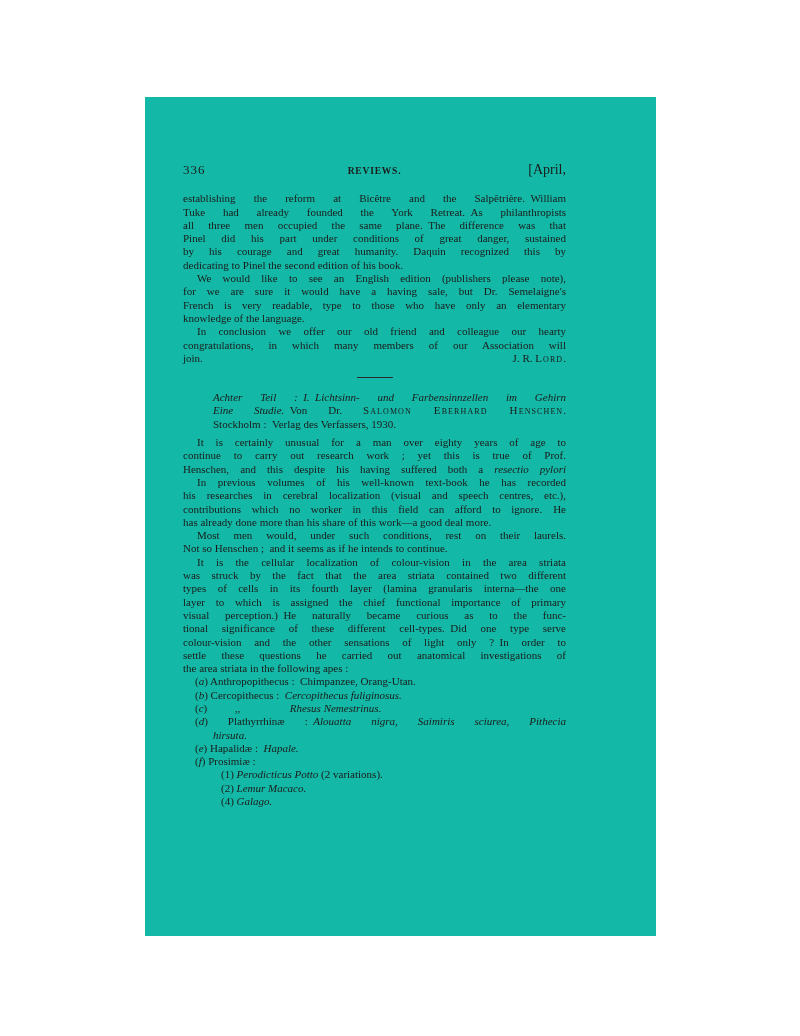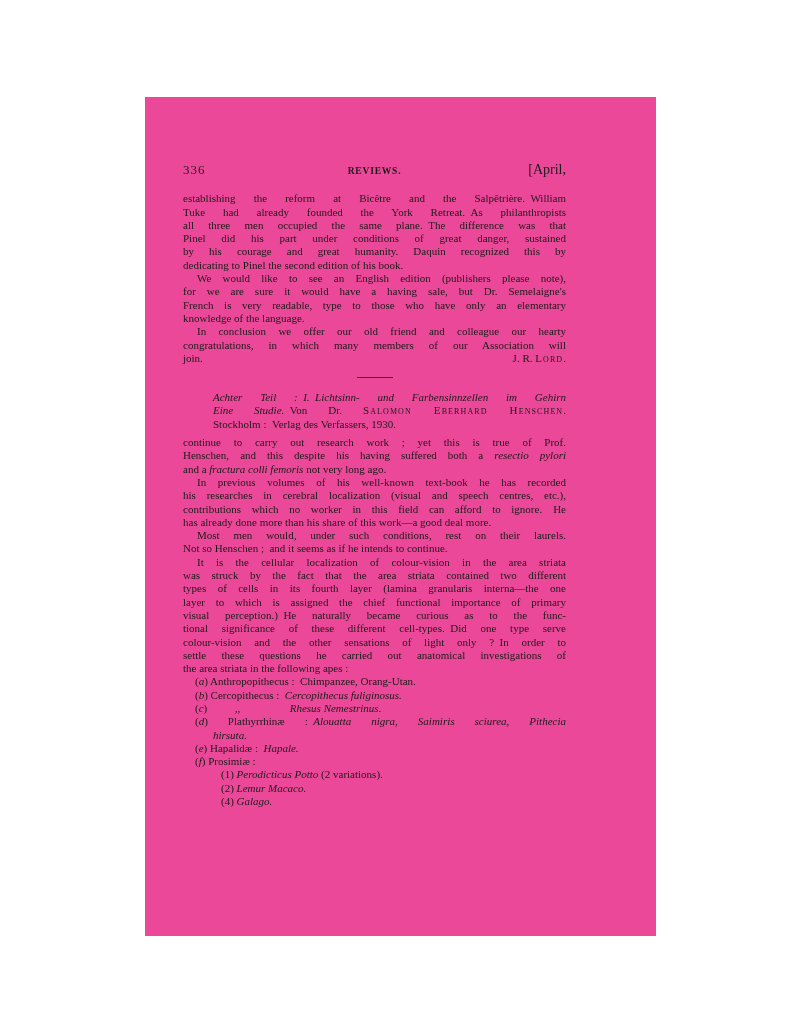--- a/index.html
+++ b/index.html
@@ -2,21 +2,21 @@
 <html><head>
 <meta charset="utf-8">
 <style>
   html,body{margin:0;padding:0;}
   body{
     width:800px;height:1036px;position:relative;background:#ffffff;
     font-family:"Liberation Serif",serif;color:#1b1b1b;overflow:hidden;
   }
   .paper{
     position:absolute;left:145px;top:97px;width:511px;height:839px;
-    background:#ec4899;
+    background:#14b8a6;
   }
   .textcol{
     position:absolute;left:38px;top:66px;width:383px;
     font-size:11px;line-height:13.3px;
   }
   .header{display:flex;align-items:baseline;margin-bottom:14px;}
   .h-page{flex:1;font-size:13px;letter-spacing:1px;}
   .h-title{flex:1;text-align:center;font-weight:bold;font-size:9.5px;letter-spacing:.8px;}
   .h-issue{flex:1;text-align:right;font-size:14px;}
   .line{text-align:justify;text-align-last:justify;}
@@ -72,23 +72,23 @@
     <hr class="divider">
 
     <div id="citation" class="citation">
         <div class="line pl30"><span class="it">Achter Teil : I. Lichtsinn- und Farbensinnzellen im Gehirn</span></div>
         <div class="line pl30"><span class="it">Eine Studie.</span><span> Von Dr. </span><span class="sc">Salomon Eberhard Henschen</span><span>.</span></div>
         <div class="line last pl30"><span>Stockholm : Verlag des Verfassers, 1930.</span></div>
       </div>
 
     <div id="review2-paras">
         <div>
+          <div class="line indent"><span>It is certainly unusual for a man over eighty years of age to</span></div>
           <div class="line"><span>continue to carry out research work ; yet this is true of Prof.</span></div>
           <div class="line"><span>Henschen, and this despite his having suffered both a </span><span class="it">resectio pylori</span></div>
-          <div class="line last"><span>and a </span><span class="it">fractura colli femoris</span><span> not very long ago.</span></div>
         </div>
         <div>
           <div class="line indent"><span>In previous volumes of his well-known text-book he has recorded</span></div>
           <div class="line"><span>his researches in cerebral localization (visual and speech centres, etc.),</span></div>
           <div class="line"><span>contributions which no worker in this field can afford to ignore.  He</span></div>
           <div class="line last"><span>has already done more than his share of this work—a good deal more.</span></div>
         </div>
         <div>
           <div class="line indent"><span>Most men would, under such conditions, rest on their laurels.</span></div>
           <div class="line last"><span>Not so Henschen ; and it seems as if he intends to continue.</span></div>

